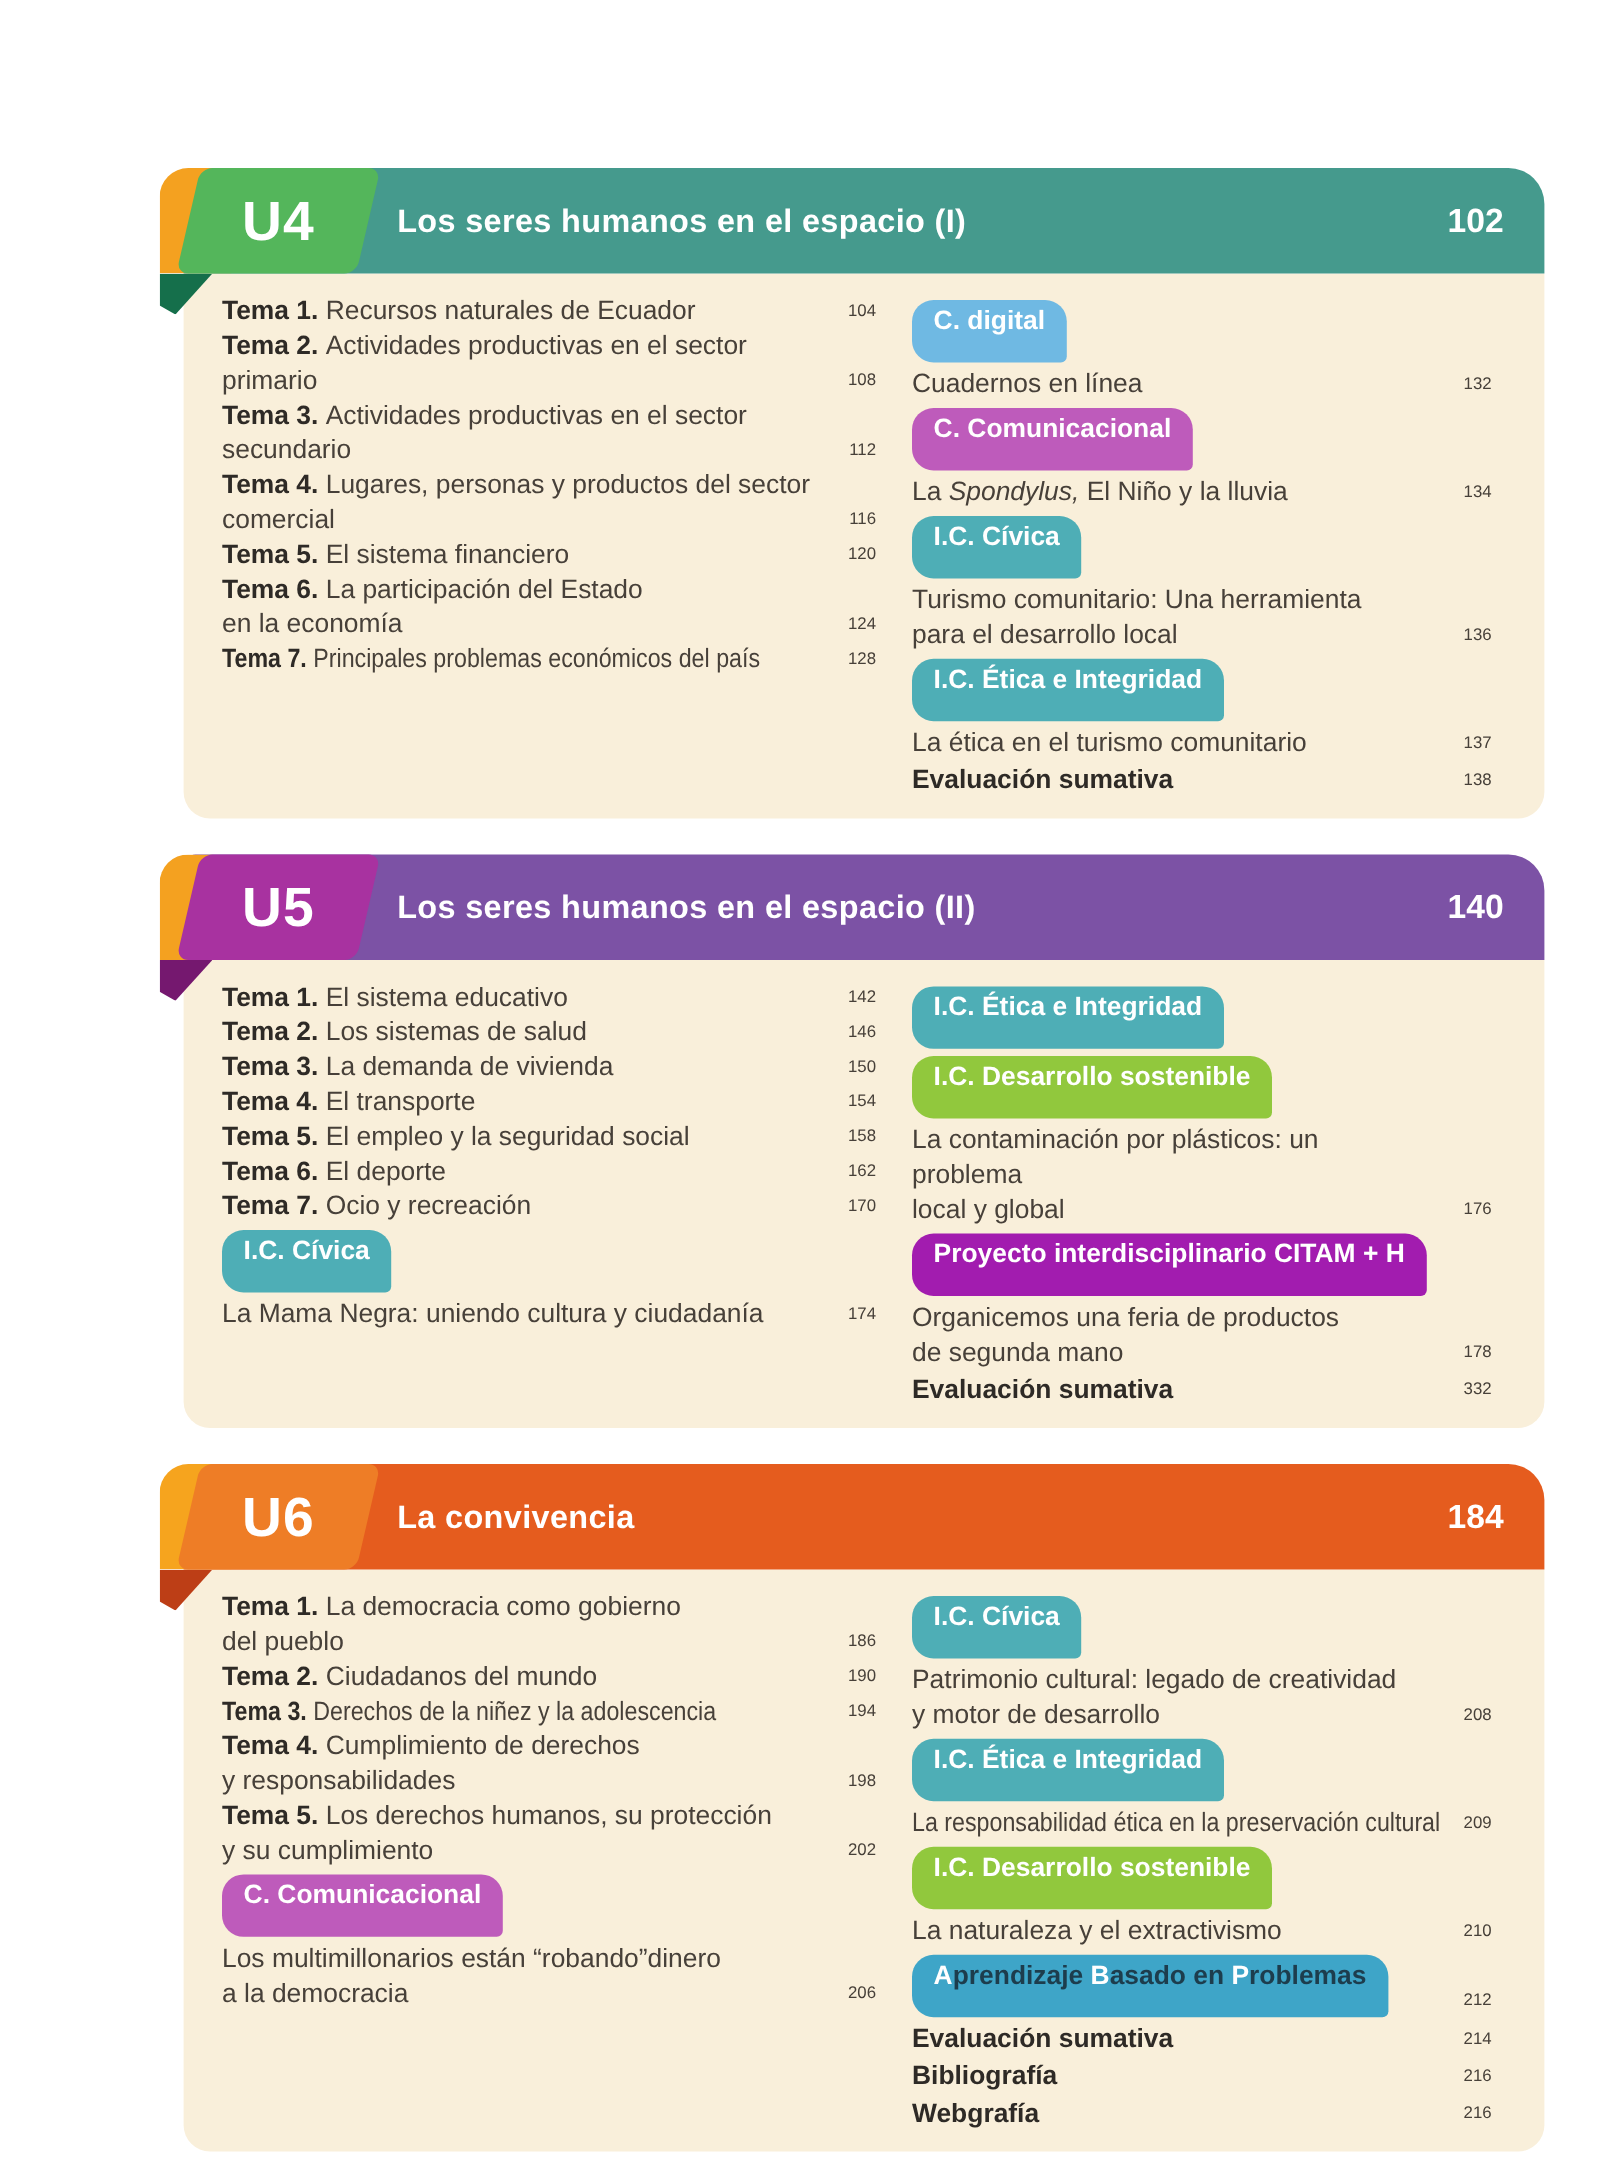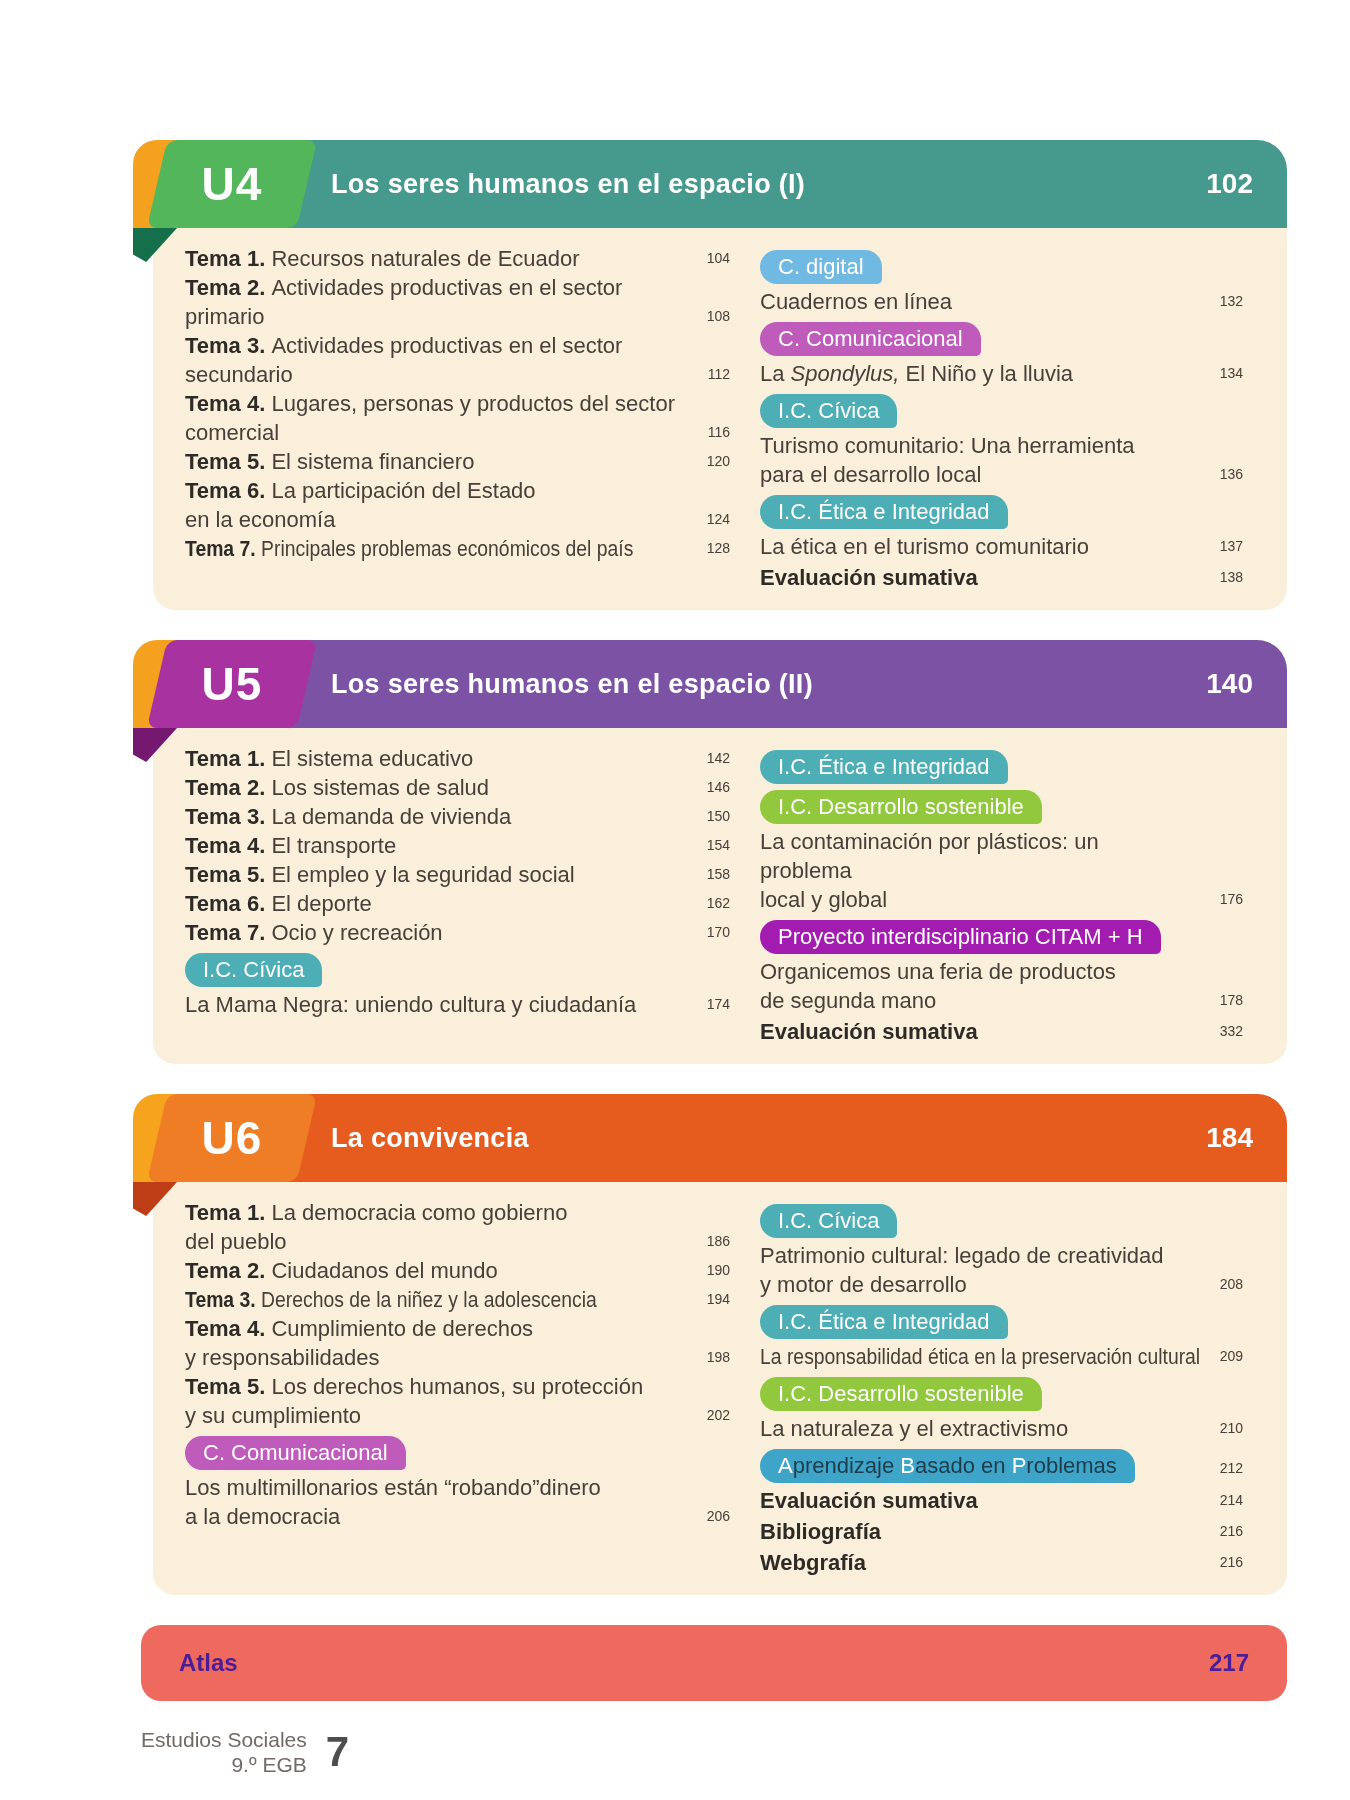--- a/index.html
+++ b/index.html
@@ -29,22 +29,22 @@
   .col-left{width:545px;flex:0 0 auto;}
   .col-right{flex:1;min-width:0;}
   .entry{position:relative;padding-right:48px;font-size:22px;line-height:29px;color:#474039;}
   .txt{white-space:pre-line;display:inline-block;}
   .condense .txt{white-space:pre;transform:scaleX(.88);transform-origin:left bottom;}
   .prefix{font-weight:700;color:#2E2A26;}
   .entry.bold{margin-top:2px;}
   .entry.bold .txt{font-weight:700;color:#2E2A26;}
   .pg{position:absolute;right:0;bottom:0;font-size:14px;color:#474039;white-space:nowrap;}
   .badge-row{margin:6px 0 3px;}
-  .badge{display:inline-block;height:34px;line-height:34px;padding:0 18px;
-       border-radius:18px 18px 5px 18px;color:#ffffff;font-weight:400;font-size:22px;}
+  .badge{display:inline-block;height:52px;line-height:34px;padding:0 18px;
+       border-radius:18px 18px 5px 18px;color:#ffffff;font-weight:700;font-size:22px;}
   .abp-row{margin:6px 0 3px;}
   .abp .seg-dark{color:var(--abpdark);}
   .abp .seg-light{color:#ffffff;}
   
   .atlas{height:76px;margin-top:26px;background:var(--atlas);border-radius:20px;
        display:flex;justify-content:space-between;align-items:center;padding:0 38px;
        color:#4c1d95;font-weight:700;font-size:24px;box-sizing:border-box;}
   .footer{display:flex;justify-content:flex-start;align-items:center;gap:19px;
        margin-top:26px;padding-right:22px;}
   .footer-text{text-align:right;color:#6F6A66;font-size:21px;line-height:25px;}

